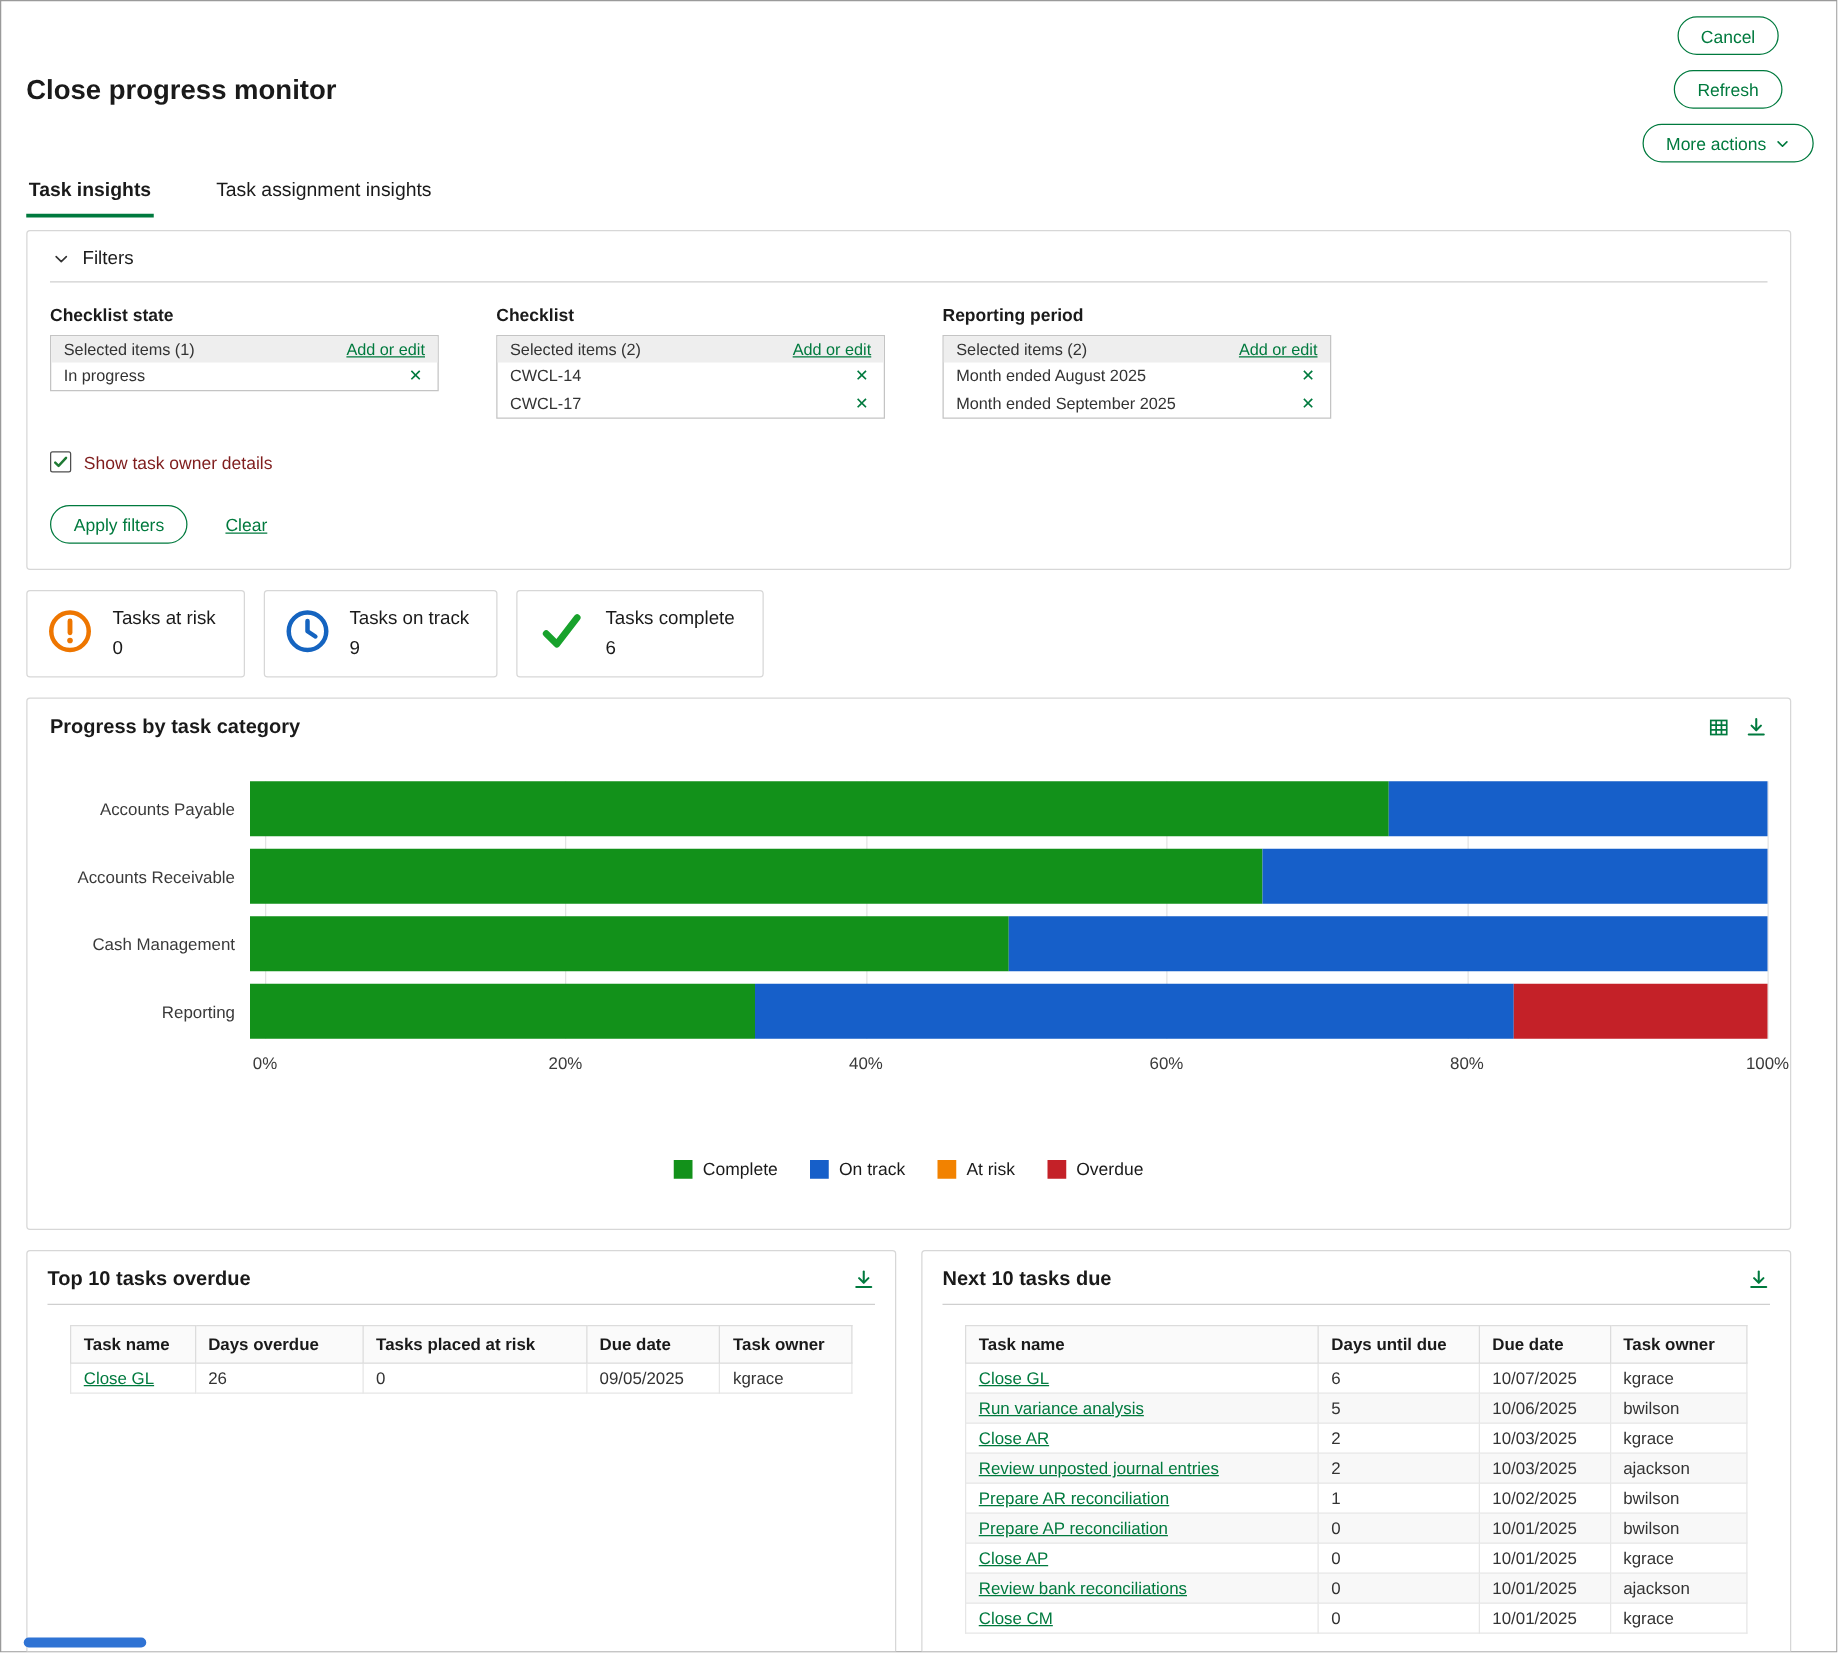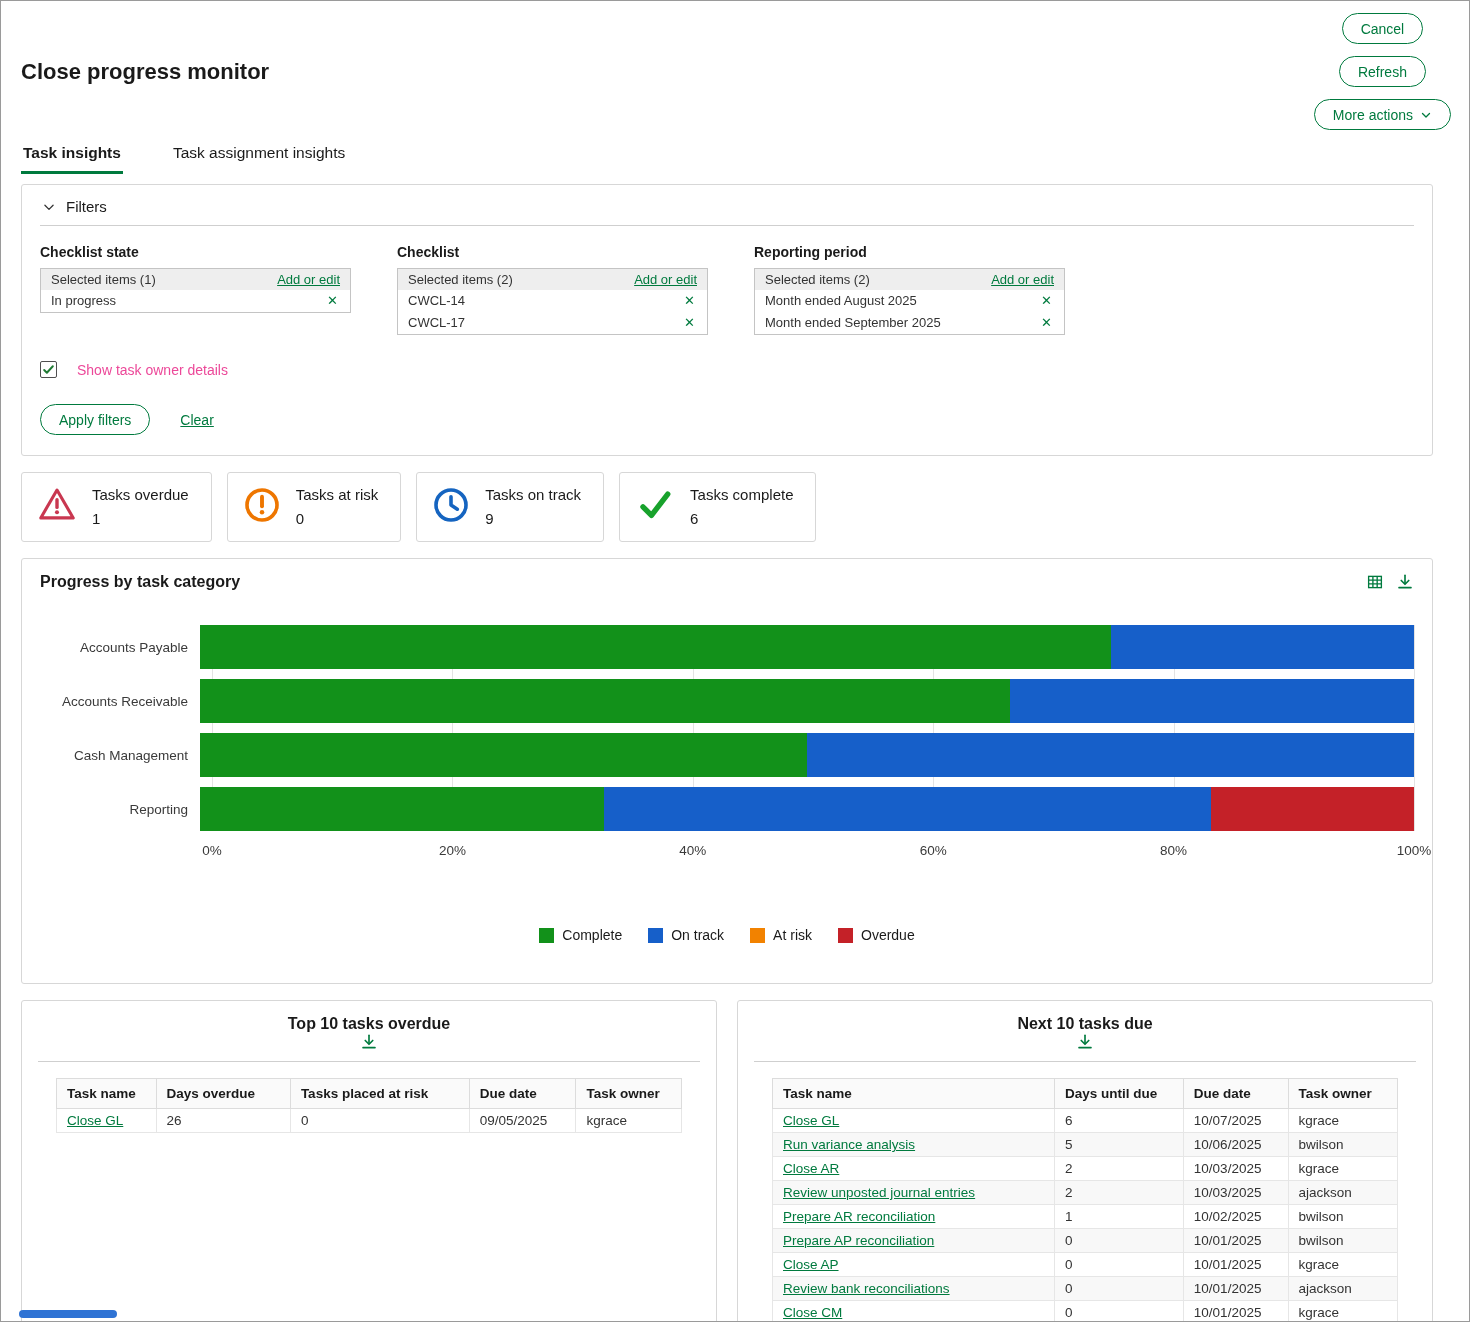--- a/index.html
+++ b/index.html
@@ -28,21 +28,21 @@
                     font-size: 15px; color: #1a1a1a; cursor: pointer; }
   .filter-groups { display: flex; gap: 46px; margin-top: 18px; }
   .filter-group { width: 311px; }
   .filter-group-label { font-size: 14px; font-weight: 600; color: #1a1a1a; margin-bottom: 8px; }
   .chipbox { border: 1px solid #c4c4c4; background: #fff; }
   .chipbox-header { display: flex; justify-content: space-between; align-items: center; background: #eeeeee;
                     padding: 3px 10px; font-size: 13px; color: #333; }
   .glink { color: #007a3e; text-decoration: underline; font-size: 13px; cursor: pointer; }
   .chip-item { display: flex; justify-content: space-between; align-items: center; padding: 3px 10px 4px; font-size: 13px; color: #333; }
   .chip-x { color: #007a3e; cursor: pointer; font-size: 13px; line-height: 1; padding: 0 2px; }
-  .checkbox-row { display: flex; align-items: center; gap: 20px; margin-top: 26px; font-size: 14px; color: #ec4899; cursor: pointer; width: fit-content; }
+  .checkbox-row { display: flex; align-items: center; gap: 10px; margin-top: 26px; font-size: 14px; color: #7f1d1d; cursor: pointer; width: fit-content; }
   .checkbox { width: 17px; height: 17px; border: 1.5px solid #4f4f4f; border-radius: 2px; display: inline-flex;
               align-items: center; justify-content: center; background: #fff; flex: none; }
   .filter-actions { display: flex; align-items: center; gap: 30px; margin-top: 26px; }
   .filter-actions .glink { font-size: 14px; }
 
   
   .stats { display: flex; gap: 15px; margin: 16px 36px 0 20px; }
   .stat-card { border: 1px solid #d7d7d7; border-radius: 3px; padding: 13px 22px 13px 16px; display: flex; gap: 16px;
                align-items: flex-start; background: #fff; min-height: 70px; }
   .stat-icon { flex: none; display: inline-flex; margin-top: 1px; }
@@ -67,21 +67,21 @@
   .tick { position: absolute; transform: translateX(-50%); white-space: nowrap; }
   .legend { display: flex; justify-content: center; gap: 26px; margin-top: 66px; font-size: 14px; color: #1a1a1a; }
   .legend-item { display: flex; align-items: center; gap: 8px; }
   .legend-swatch { width: 15px; height: 15px; display: inline-block; flex: none; }
 
   
   .bottom { display: flex; gap: 20px; margin: 16px 36px 0 20px; align-items: stretch; }
   .table-panel { padding: 14px 16px 20px; min-height: 352px; }
   .table-panel.left { width: 696px; flex: none; }
   .table-panel.right { flex: 1; }
-  .table-panel .panel-title-row { border-bottom: 1px solid #cfcfcf; padding-bottom: 10px; flex-direction: column; }
+  .table-panel .panel-title-row { border-bottom: 1px solid #cfcfcf; padding-bottom: 10px; }
   .data-table { border-collapse: collapse; margin: 16px 18px 0; font-size: 13.5px; }
   .data-table th { background: #fafafa; border: 1px solid #dcdcdc; font-weight: 700; text-align: left; padding: 7px 10px; color: #1a1a1a; }
   .data-table td { border: 1px solid #e6e6e6; padding: 4px 10px; color: #333; }
   .data-table tbody tr:nth-child(even) { background: #f8f8f8; }
   .task-link { color: #007a3e; text-decoration: underline; cursor: pointer; }
   .left .data-table th:nth-child(1){ width: 100px; } .left .data-table th:nth-child(2){ width: 135px; }
   .left .data-table th:nth-child(3){ width: 180px; } .left .data-table th:nth-child(4){ width: 107px; }
   .left .data-table th:nth-child(5){ width: 106px; }
   .right .data-table th:nth-child(1){ width: 285px; } .right .data-table th:nth-child(2){ width: 130px; }
   .right .data-table th:nth-child(3){ width: 105px; } .right .data-table th:nth-child(4){ width: 110px; }
@@ -183,33 +183,20 @@
       <span>Show task owner details</span>
     </label>
 
     <div class="filter-actions">
       <button class="pill">Apply filters</button>
       <a class="glink">Clear</a>
     </div>
   </div>
 
   <div class="stats">
-      <div class="stat-card">
-        <span class="stat-icon">
-          <svg width="38" height="34" viewBox="0 0 24 22" fill="none">
-            <path d="M12 2 L22.5 20 H1.5 Z" stroke="#c93750" stroke-width="2" stroke-linejoin="round"></path>
-            <path d="M12 8.2v5" stroke="#c93750" stroke-width="2.2" stroke-linecap="round"></path>
-            <circle cx="12" cy="16.4" r="1.3" fill="#c93750"></circle>
-          </svg>
-        </span>
-        <div class="stat-text">
-          <div class="stat-label">Tasks overdue</div>
-          <div class="stat-value">1</div>
-        </div>
-      </div>
       <div class="stat-card">
         <span class="stat-icon">
           <svg width="36" height="36" viewBox="0 0 24 24" fill="none">
             <circle cx="12" cy="12" r="10" stroke="#ee7600" stroke-width="2.4"></circle>
             <path d="M12 6.5v6.3" stroke="#ee7600" stroke-width="2.6" stroke-linecap="round"></path>
             <circle cx="12" cy="16.9" r="1.5" fill="#ee7600"></circle>
           </svg>
         </span>
         <div class="stat-text">
           <div class="stat-label">Tasks at risk</div>

